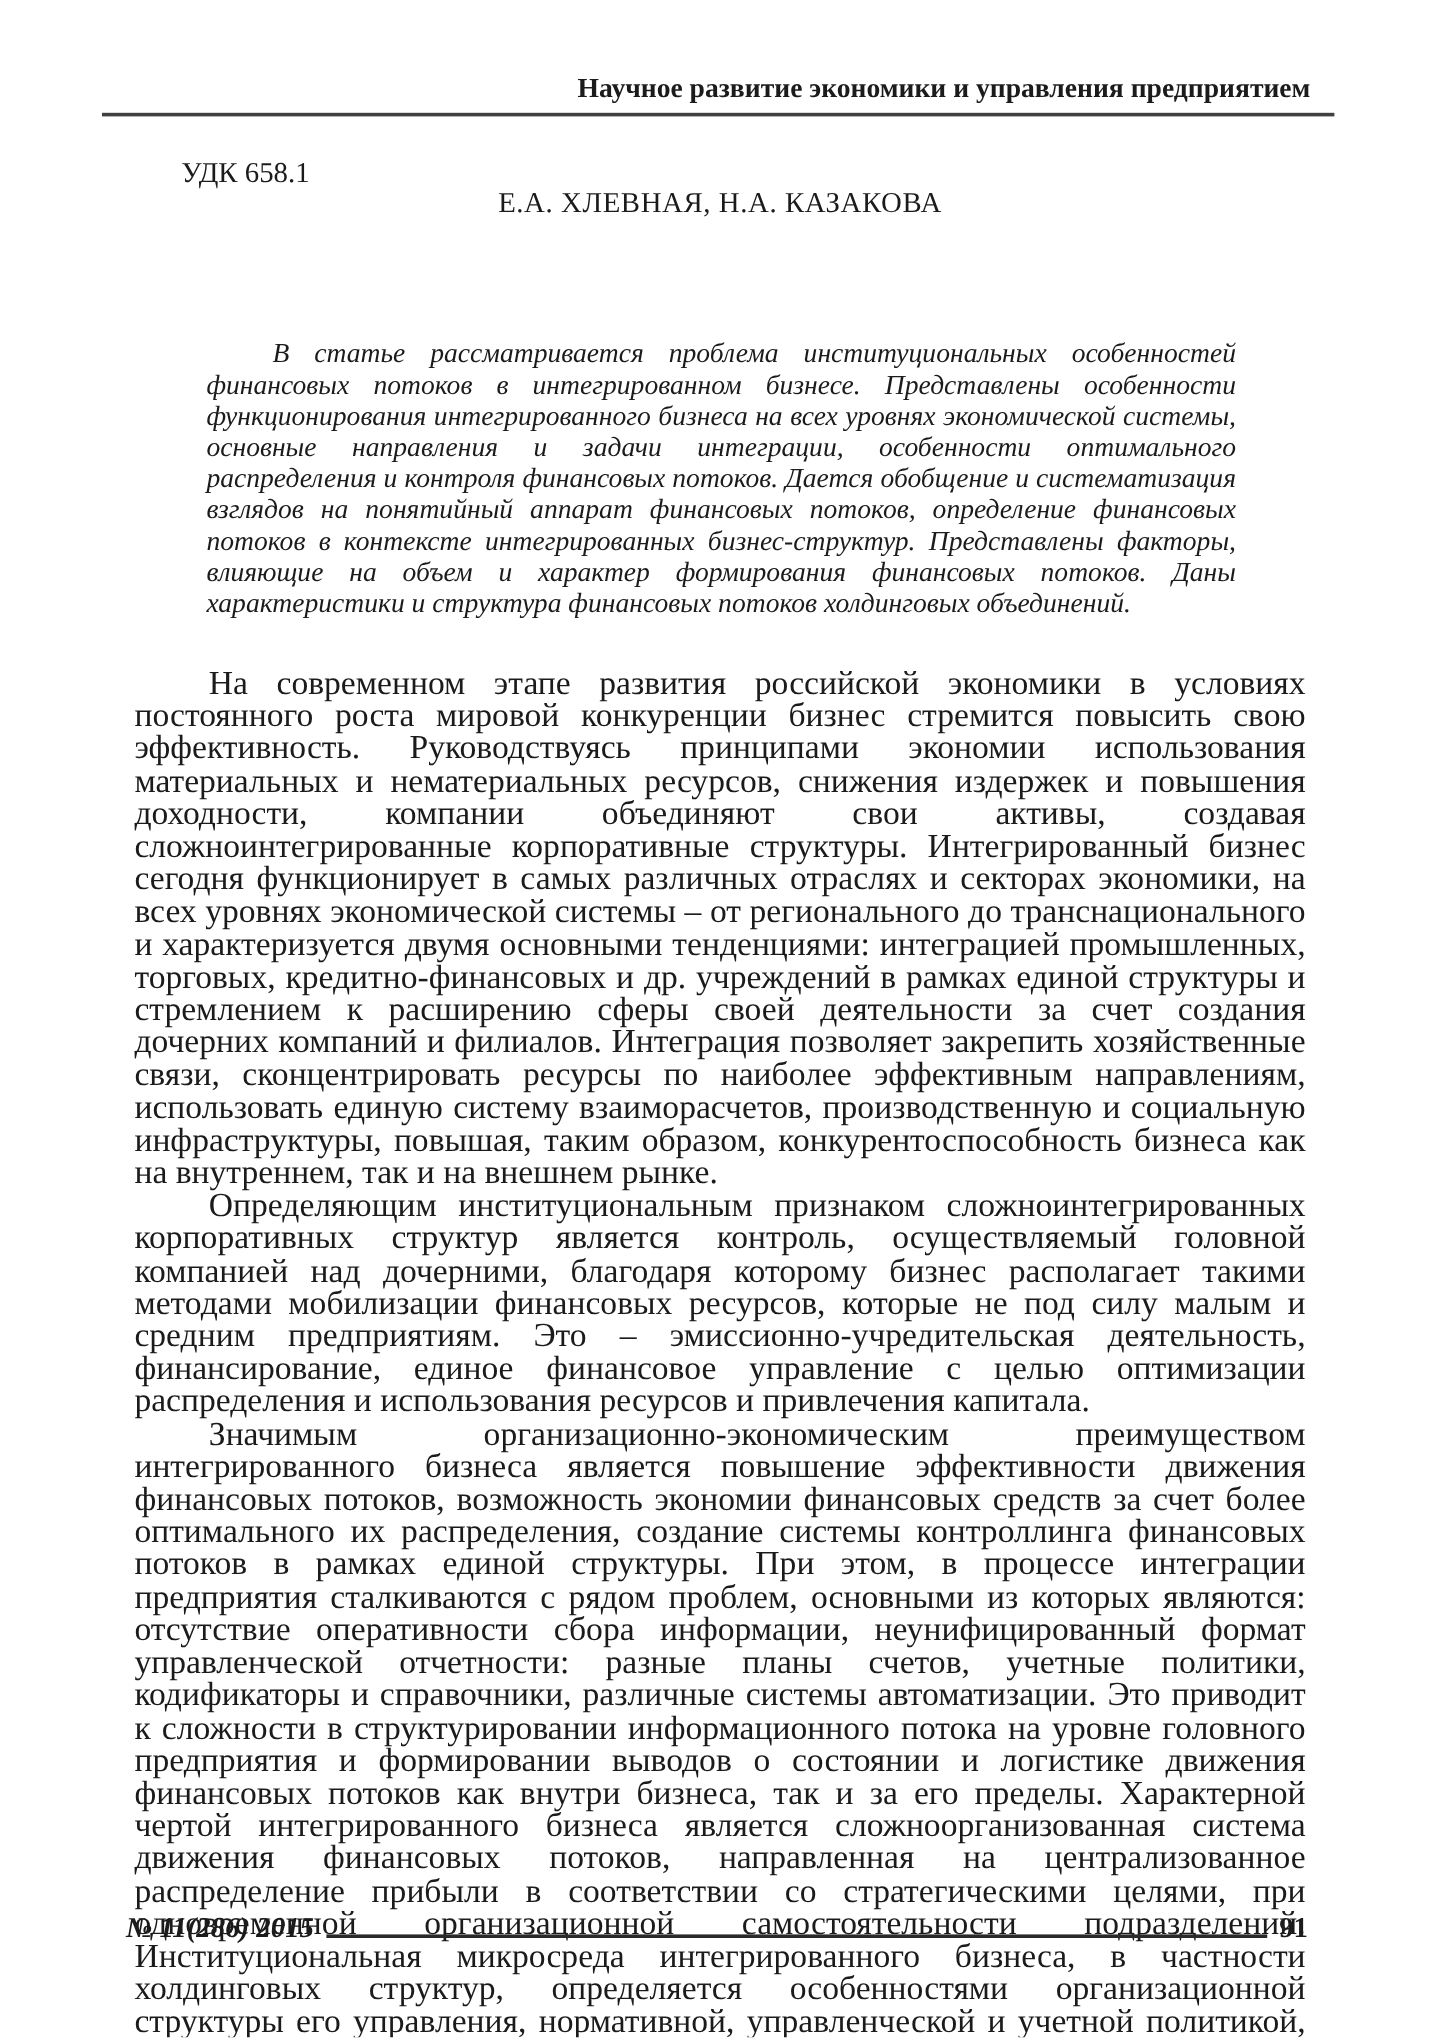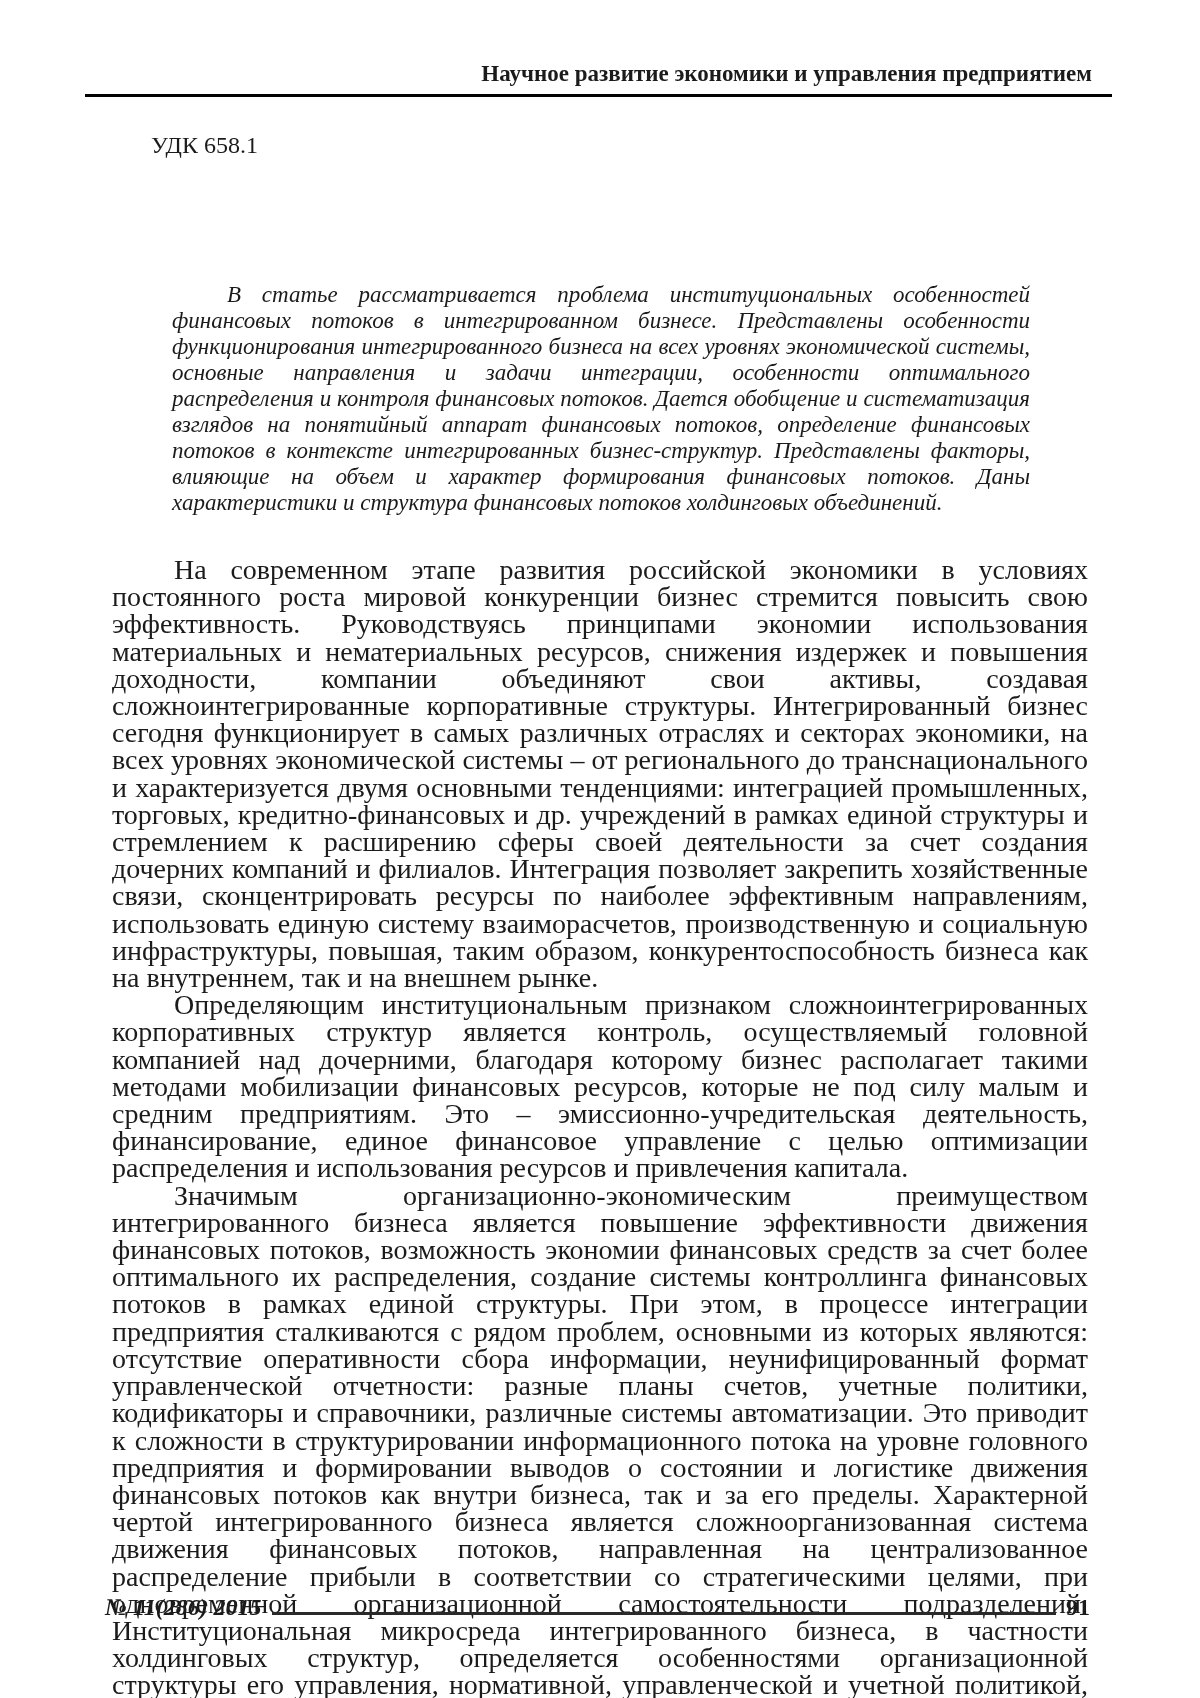--- a/index.html
+++ b/index.html
@@ -22,21 +22,21 @@
     position: absolute;
     top: 60px;
     left: 85px;
     width: 1027px;
     text-align: right;
     font-weight: bold;
     font-size: 23px;
     line-height: 28px;
     padding-right: 20px;
     box-sizing: border-box;
-    border-bottom: 3px solid #000000;
+    border-bottom: 3px solid #404040;
     padding-bottom: 6px;
   }
 
   .udk {
     position: absolute;
     top: 108px;
     left: 151px;
     font-size: 24px;
     margin-top: 24px;
   }
@@ -123,20 +123,21 @@
 </style>
 </head>
 <body>
 
 <div class="page">
 
   <div class="running-head">Научное развитие экономики и управления предприятием</div>
 
   <div class="udk">УДК 658.1</div>
 
+  <div class="authors">Е.А. ХЛЕВНАЯ, Н.А. КАЗАКОВА</div>
 
 
   <div class="abstract">
     <p>В статье рассматривается проблема институциональных особенностей финансовых потоков в интегрированном бизнесе. Представлены особенности функционирования интегрированного бизнеса на всех уровнях экономической системы, основные направления и задачи интеграции, особенности оптимального распределения и контроля финансовых потоков. Дается обобщение и систематизация взглядов на понятийный аппарат финансовых потоков, определение финансовых потоков в контексте интегрированных бизнес-структур. Представлены факторы, влияющие на объем и характер формирования финансовых потоков. Даны характеристики и структура финансовых потоков холдинговых объединений.</p>
   </div>
 
   <div class="body-text">
     <p>На современном этапе развития российской экономики в условиях постоянного роста мировой конкуренции бизнес стремится повысить свою эффективность. Руководствуясь принципами экономии использования материальных и нематериальных ресурсов, снижения издержек и повышения доходности, компании объединяют свои активы, создавая сложноинтегрированные корпоративные структуры. Интегрированный бизнес сегодня функционирует в самых различных отраслях и секторах экономики, на всех уровнях экономической системы – от регионального до транснационального и характеризуется двумя основными тенденциями: интеграцией промышленных, торговых, кредитно-финансовых и др. учреждений в рамках единой структуры и стремлением к расширению сферы своей деятельности за счет создания дочерних компаний и филиалов. Интеграция позволяет закрепить хозяйственные связи, сконцентрировать ресурсы по наиболее эффективным направлениям, использовать единую систему взаиморасчетов, производственную и социальную инфраструктуры, повышая, таким образом, конкурентоспособность бизнеса как на внутреннем, так и на внешнем рынке.</p>
     <p>Определяющим институциональным признаком сложноинтегрированных корпоративных структур является контроль, осуществляемый головной компанией над дочерними, благодаря которому бизнес располагает такими методами мобилизации финансовых ресурсов, которые не под силу малым и средним предприятиям. Это – эмиссионно-учредительская деятельность, финансирование, единое финансовое управление с целью оптимизации распределения и использования ресурсов и привлечения капитала.</p>
     <p>Значимым организационно-экономическим преимуществом интегрированного бизнеса является повышение эффективности движения финансовых потоков, возможность экономии финансовых средств за счет более оптимального их распределения, создание системы контроллинга финансовых потоков в рамках единой структуры. При этом, в процессе интеграции предприятия сталкиваются с рядом проблем, основными из которых являются: отсутствие оперативности сбора информации, неунифицированный формат управленческой отчетности: разные планы счетов, учетные политики, кодификаторы и справочники, различные системы автоматизации. Это приводит к сложности в структурировании информационного потока на уровне головного предприятия и формировании выводов о состоянии и логистике движения финансовых потоков как внутри бизнеса, так и за его пределы. Характерной чертой интегрированного бизнеса является сложноорганизованная система движения финансовых потоков, направленная на централизованное распределение прибыли в соответствии со стратегическими целями, при одновременной организационной самостоятельности подразделений. Институциональная микросреда интегрированного бизнеса, в частности холдинговых структур, определяется особенностями организационной структуры его управления, нормативной, управленческой и учетной политикой, системой внутреннего контроля и отражает многообразие и специфику</p>

